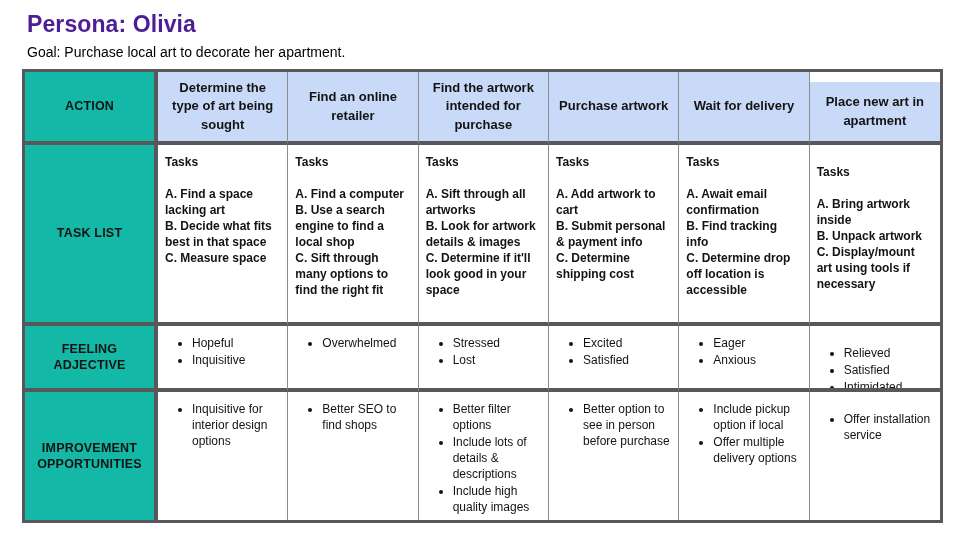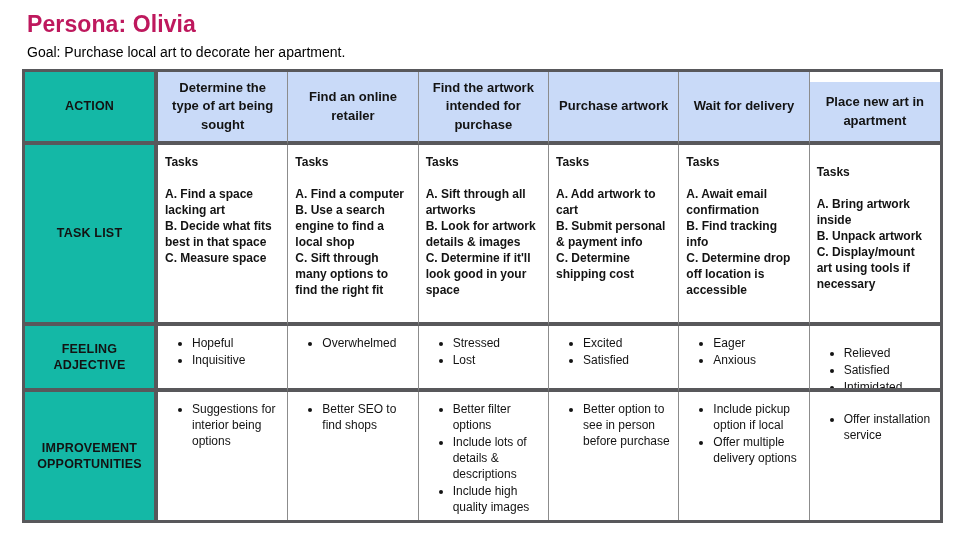--- a/index.html
+++ b/index.html
@@ -15,21 +15,21 @@
     height: 540px;
     background: #ffffff;
     overflow: hidden;
   }
   .title {
     position: absolute;
     left: 27px;
     top: 11px;
     font-size: 23px;
     font-weight: 700;
-    color: #be185d;
+    color: #4c1d95;
     letter-spacing: 0.1px;
   }
   .subtitle {
     position: absolute;
     left: 27px;
     top: 44px;
     font-size: 14px;
     color: #000000;
   }
   .journey-table {
@@ -195,21 +195,21 @@
       <ul class="bullets">
           <li>Relieved</li>
           <li>Satisfied</li>
           <li>Intimidated</li>
         </ul>
     </div>
 
     <div class="cell lbl row4">IMPROVEMENT OPPORTUNITIES</div>
     <div class="cell row4">
       <ul class="bullets">
-          <li>Suggestions for interior being options</li>
+          <li>Inquisitive for interior design options</li>
         </ul>
     </div>
     <div class="cell row4">
       <ul class="bullets">
           <li>Better SEO to find shops</li>
         </ul>
     </div>
     <div class="cell row4">
       <ul class="bullets">
           <li>Better filter options</li>

